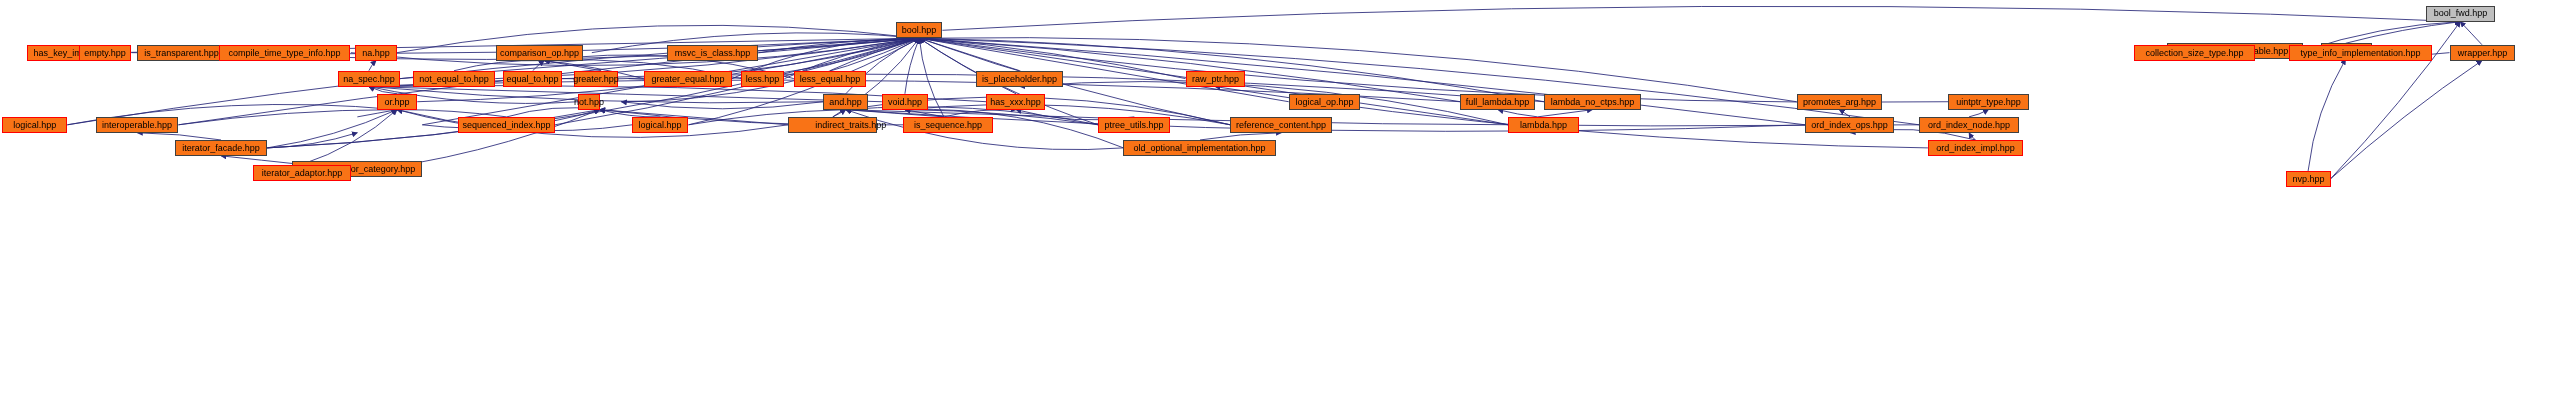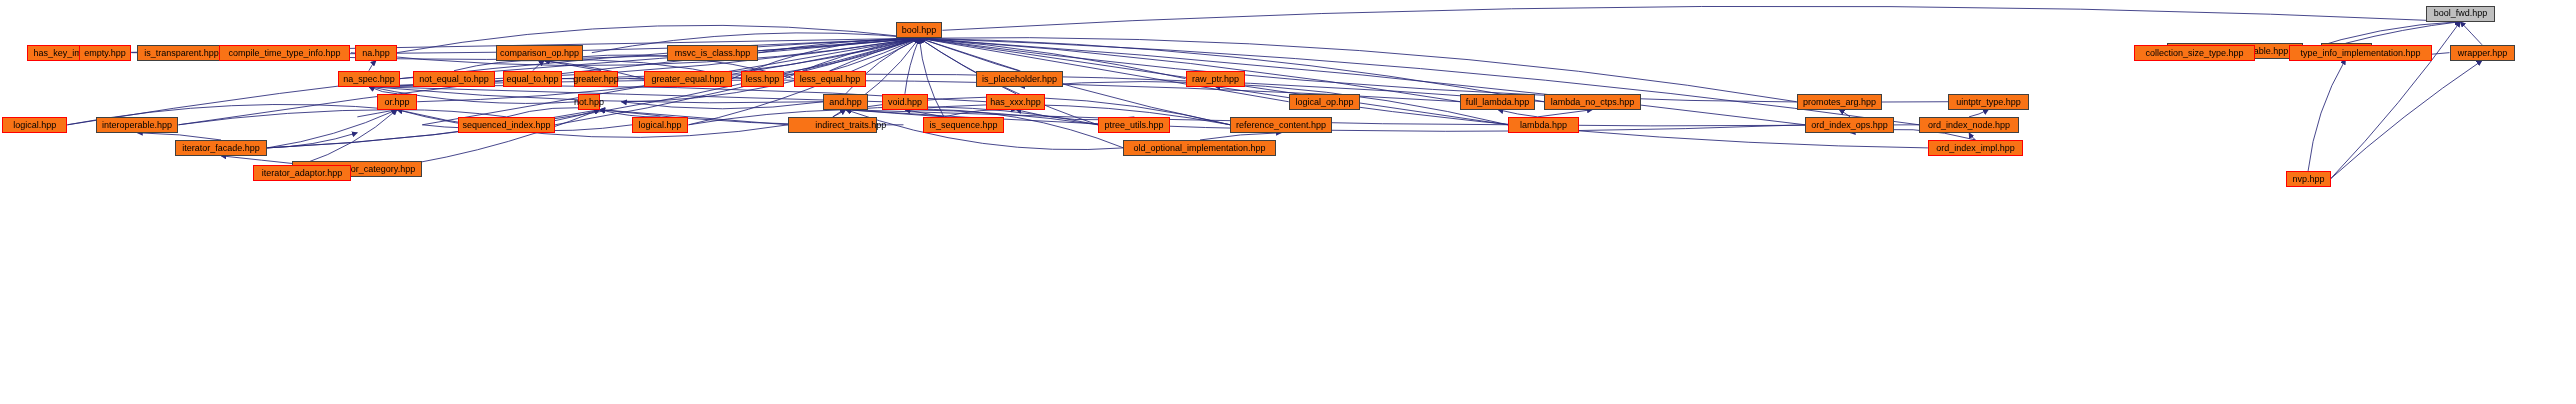--- a/index.html
+++ b/index.html
@@ -271,21 +271,21 @@
       </div>
       <div class="node red" style="left: 458px; top: 117px; width: 97px;">
         <span>sequenced_index.hpp</span>
       </div>
       <div class="node red" style="left: 632px; top: 117px; width: 56px;">
         <span>logical.hpp</span>
       </div>
       <div class="node" style="left: 788px; top: 117px; width: 89px; padding-left: 40px;">
         <span>indirect_traits.hpp</span>
       </div>
-      <div class="node red" style="left: 923px; top: 117px; width: 81px;">
+      <div class="node red" style="left: 903px; top: 117px; width: 90px;">
         <span>is_sequence.hpp</span>
       </div>
       <div class="node red" style="left: 1098px; top: 117px; width: 72px;">
         <span>ptree_utils.hpp</span>
       </div>
       <div class="node" style="left: 1230px; top: 117px; width: 102px;">
         <span>reference_content.hpp</span>
       </div>
       <div class="node red" style="left: 1508px; top: 117px; width: 71px;">
         <span>lambda.hpp</span>

